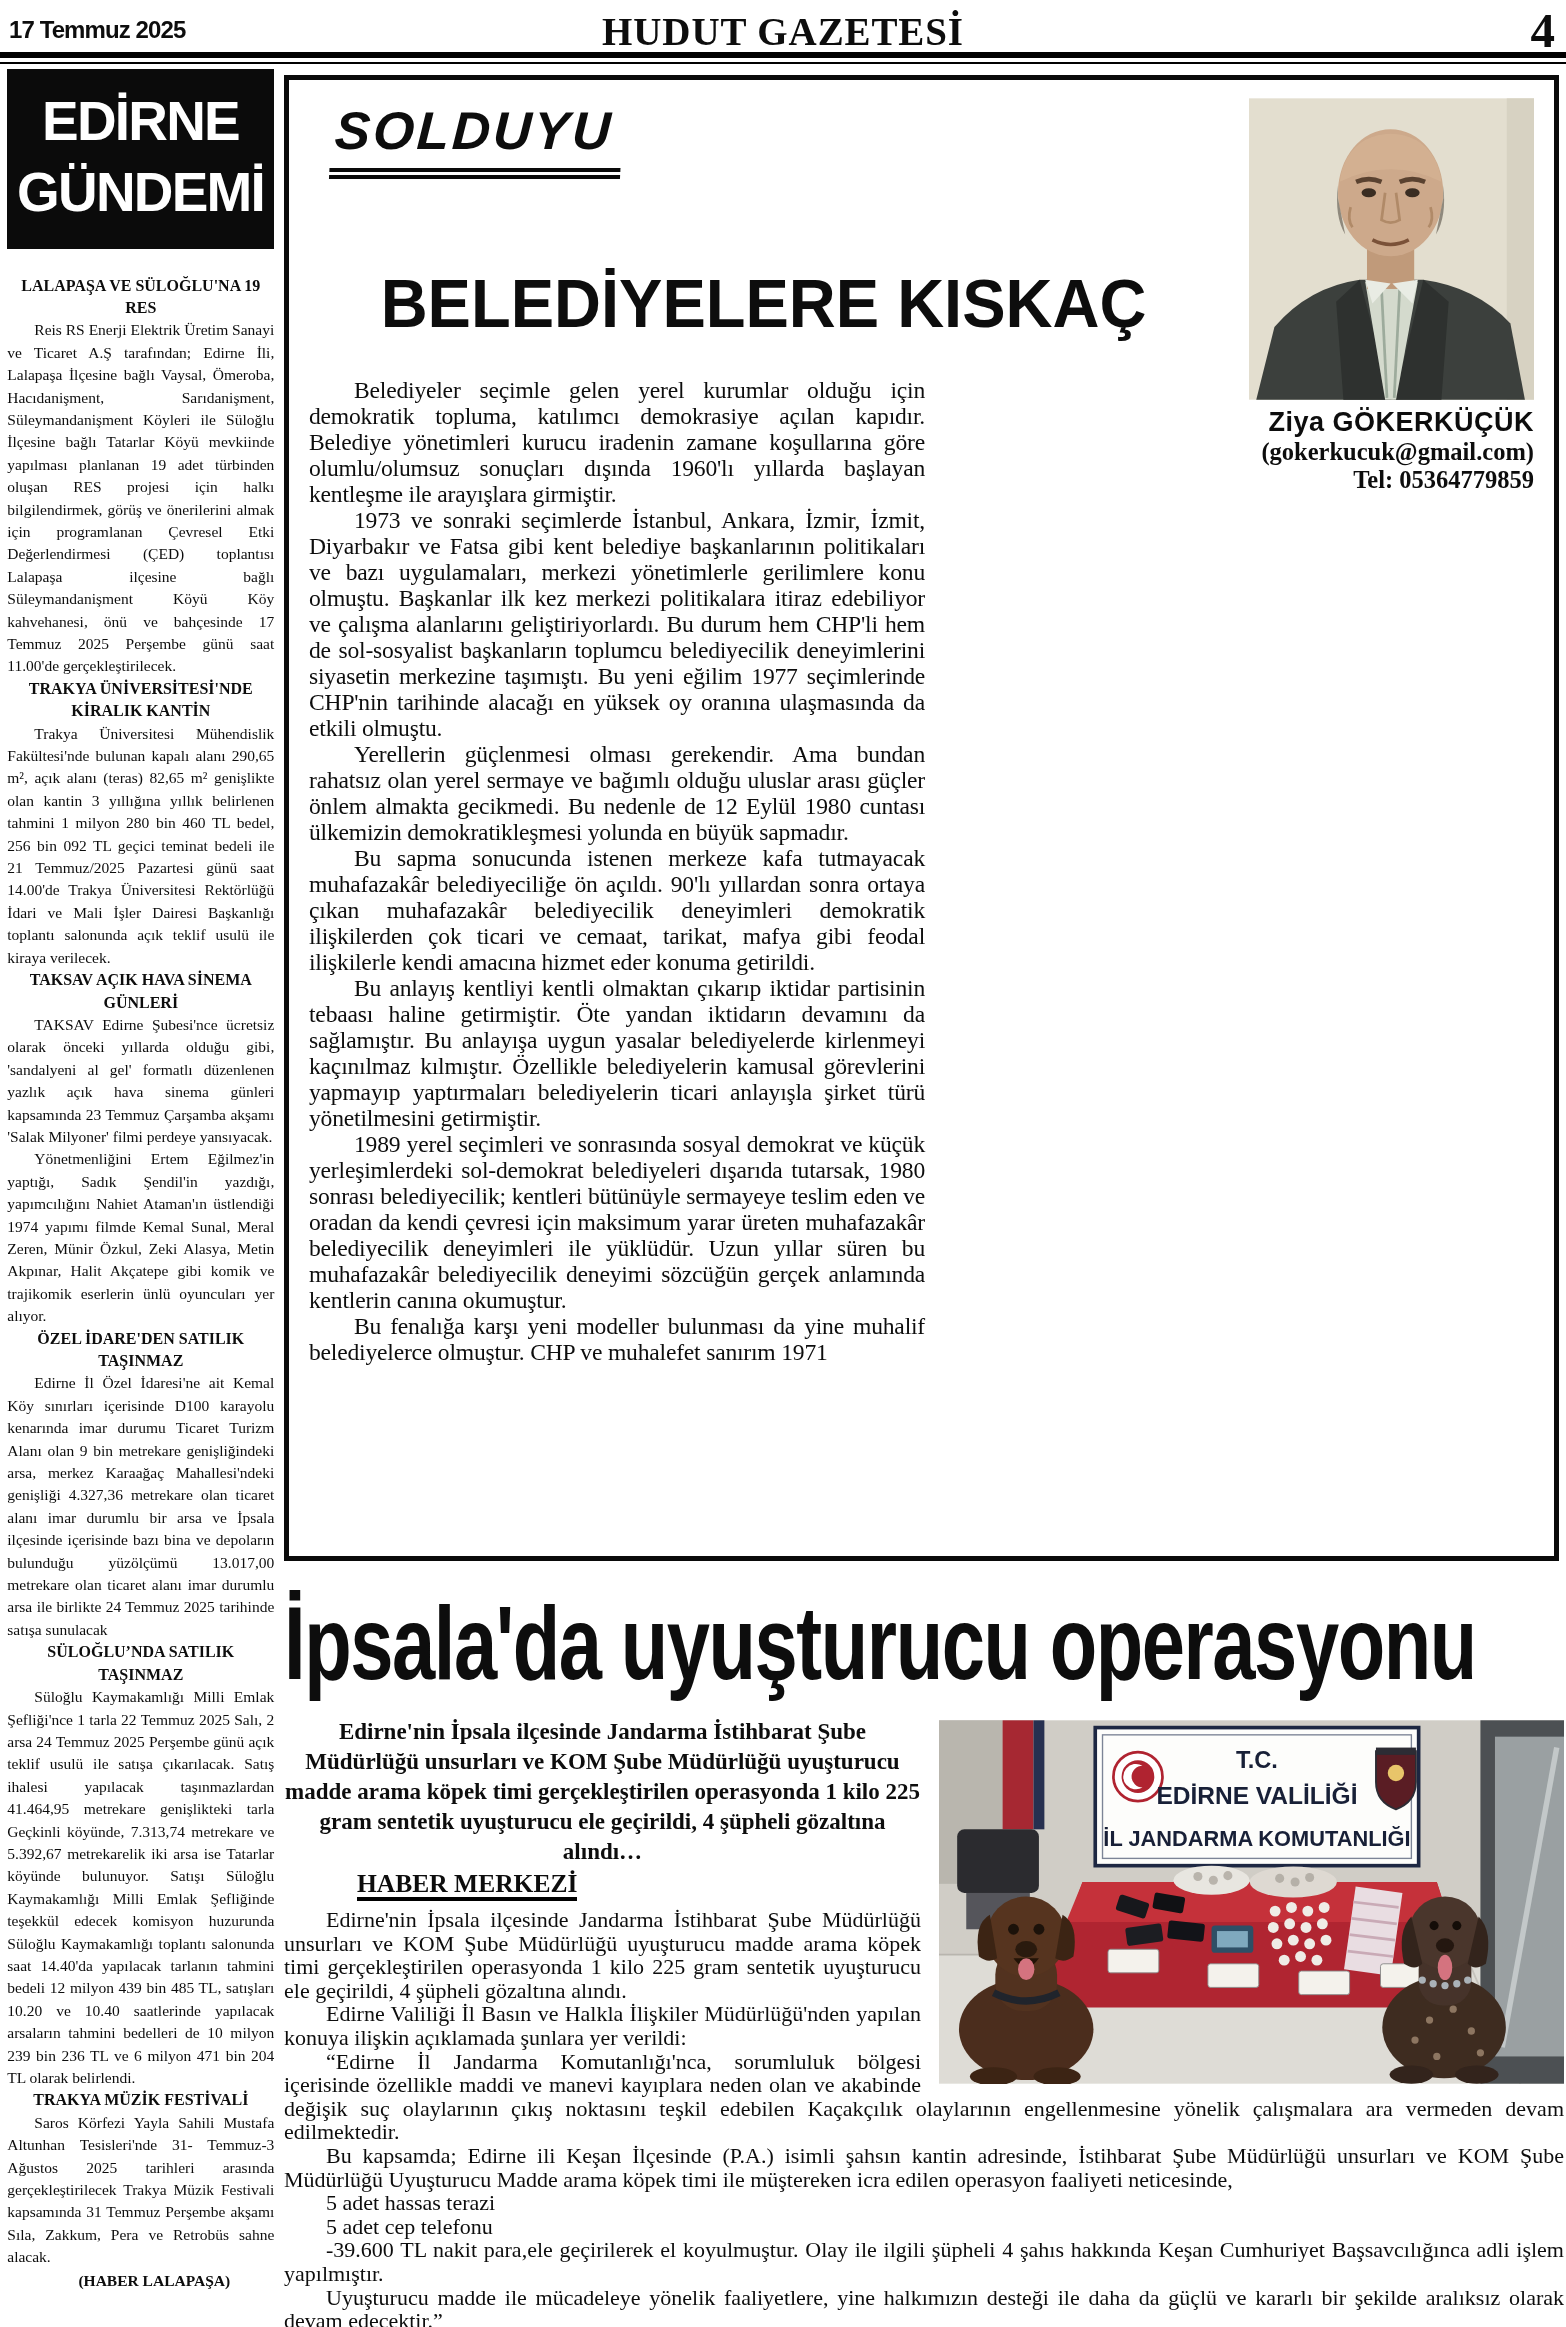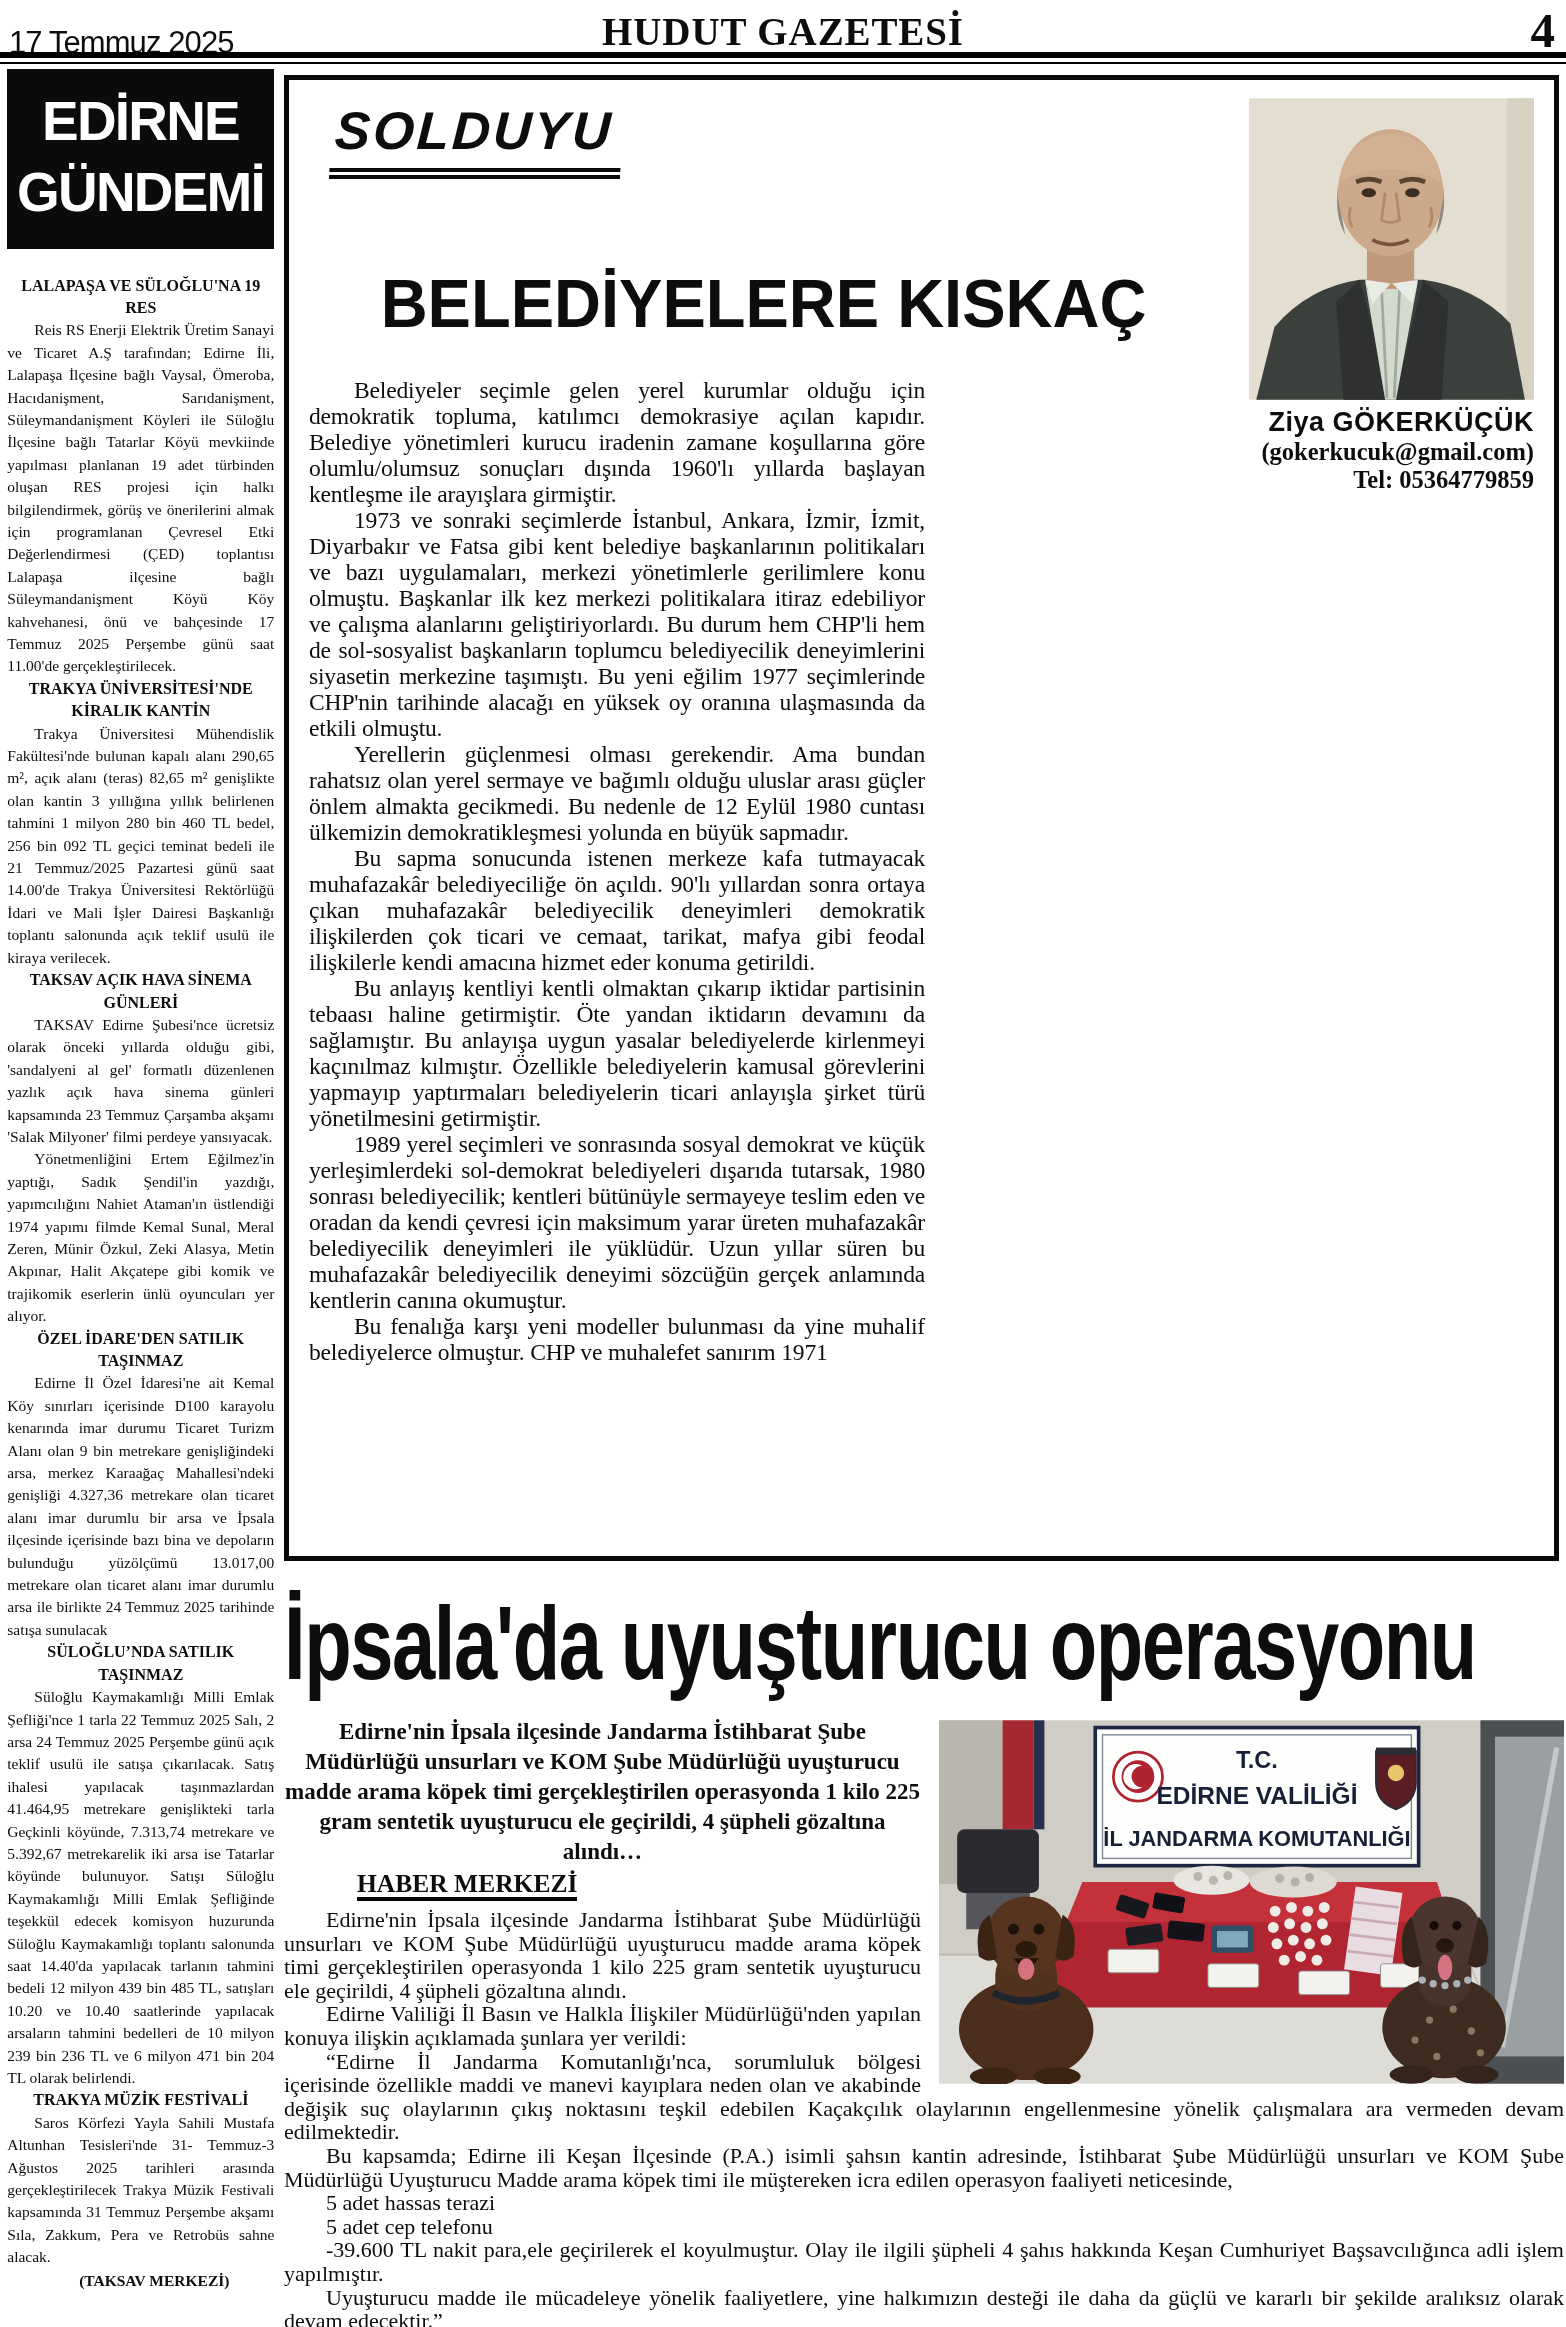--- a/index.html
+++ b/index.html
@@ -3,21 +3,21 @@
 <meta charset="utf-8">
 <style>
   * { margin:0; padding:0; box-sizing:border-box; }
   html,body { background:#ffffff; }
   body {
     width:1566px; height:2327px; position:relative; overflow:hidden;
     font-family:"Liberation Serif", serif; color:#0d0d0d;
   }
   
   .page-header { position:absolute; left:0; top:0; width:100%; height:51px; }
-  .ph-date { position:absolute; left:9px; top:25px; font-family:"Liberation Sans",sans-serif; font-weight:normal; font-size:31px; letter-spacing:-0.9px; }
+  .ph-date { position:absolute; left:9px; top:16px; font-family:"Liberation Sans",sans-serif; font-weight:bold; font-size:24px; letter-spacing:-0.9px; }
   .ph-masthead { position:absolute; left:0; right:0; top:8.2px; text-align:center; font-weight:bold; font-size:39px; letter-spacing:0.9px; transform:scaleY(1.05); }
   .ph-pagenum { position:absolute; right:11px; top:1.8px; font-weight:bold; font-size:49px; }
   .rule-thick { position:absolute; left:0; top:52px; width:100%; height:6.4px; background:#000; }
   .rule-thin  { position:absolute; left:0; top:62px; width:100%; height:1.8px; background:#000; }
 
   
   .sidebar { position:absolute; left:7.3px; top:69px; width:267px; }
   .sb-masthead { background:#0b0b0b; color:#fff; height:180px; padding-top:16.4px; text-align:center;
     font-family:"Liberation Sans",sans-serif; font-weight:bold; }
   .sb-masthead div { font-size:56px; line-height:71px; letter-spacing:-1.8px; transform:scaleX(0.98); }
@@ -106,21 +106,21 @@
       <div>
           <p>Süloğlu Kaymakamlığı Milli Emlak Şefliği'nce 1 tarla 22 Temmuz 2025 Salı, 2 arsa 24 Temmuz 2025 Perşembe günü açık teklif usulü ile satışa çıkarılacak. Satış ihalesi yapılacak taşınmazlardan 41.464,95 metrekare genişlikteki tarla Geçkinli köyünde, 7.313,74 metrekare ve 5.392,67 metrekarelik iki arsa ise Tatarlar köyünde bulunuyor. Satışı Süloğlu Kaymakamlığı Milli Emlak Şefliğinde teşekkül edecek komisyon huzurunda Süloğlu Kaymakamlığı toplantı salonunda saat 14.40'da yapılacak tarlanın tahmini bedeli 12 milyon 439 bin 485 TL, satışları 10.20 ve 10.40 saatlerinde yapılacak arsaların tahmini bedelleri de 10 milyon 239 bin 236 TL ve 6 milyon 471 bin 204 TL olarak belirlendi.</p>
         </div>
     </section>
     <section>
       <h3>TRAKYA MÜZİK FESTİVALİ</h3>
       <div>
           <p>Saros Körfezi Yayla Sahili Mustafa Altunhan Tesisleri'nde 31- Temmuz-3 Ağustos 2025 tarihleri arasında gerçekleştirilecek Trakya Müzik Festivali kapsamında 31 Temmuz Perşembe akşamı Sıla, Zakkum, Pera ve Retrobüs sahne alacak.</p>
         </div>
     </section>
-    <p class="sb-credit">(TAKSAV MERKEZİ)</p>
+    <p class="sb-credit">(HABER LALAPAŞA)</p>
   </div>
 </aside>
 
 <section class="solduyu-box">
   <div class="logo">SOLDUYU</div>
 
   <div class="author-card">
     <svg class="portrait" viewBox="0 0 314 332" xmlns="http://www.w3.org/2000/svg">
       <rect width="314" height="332" fill="#e3decf"></rect>
       <rect x="284" width="30" height="332" fill="#d7d2c2"></rect>

